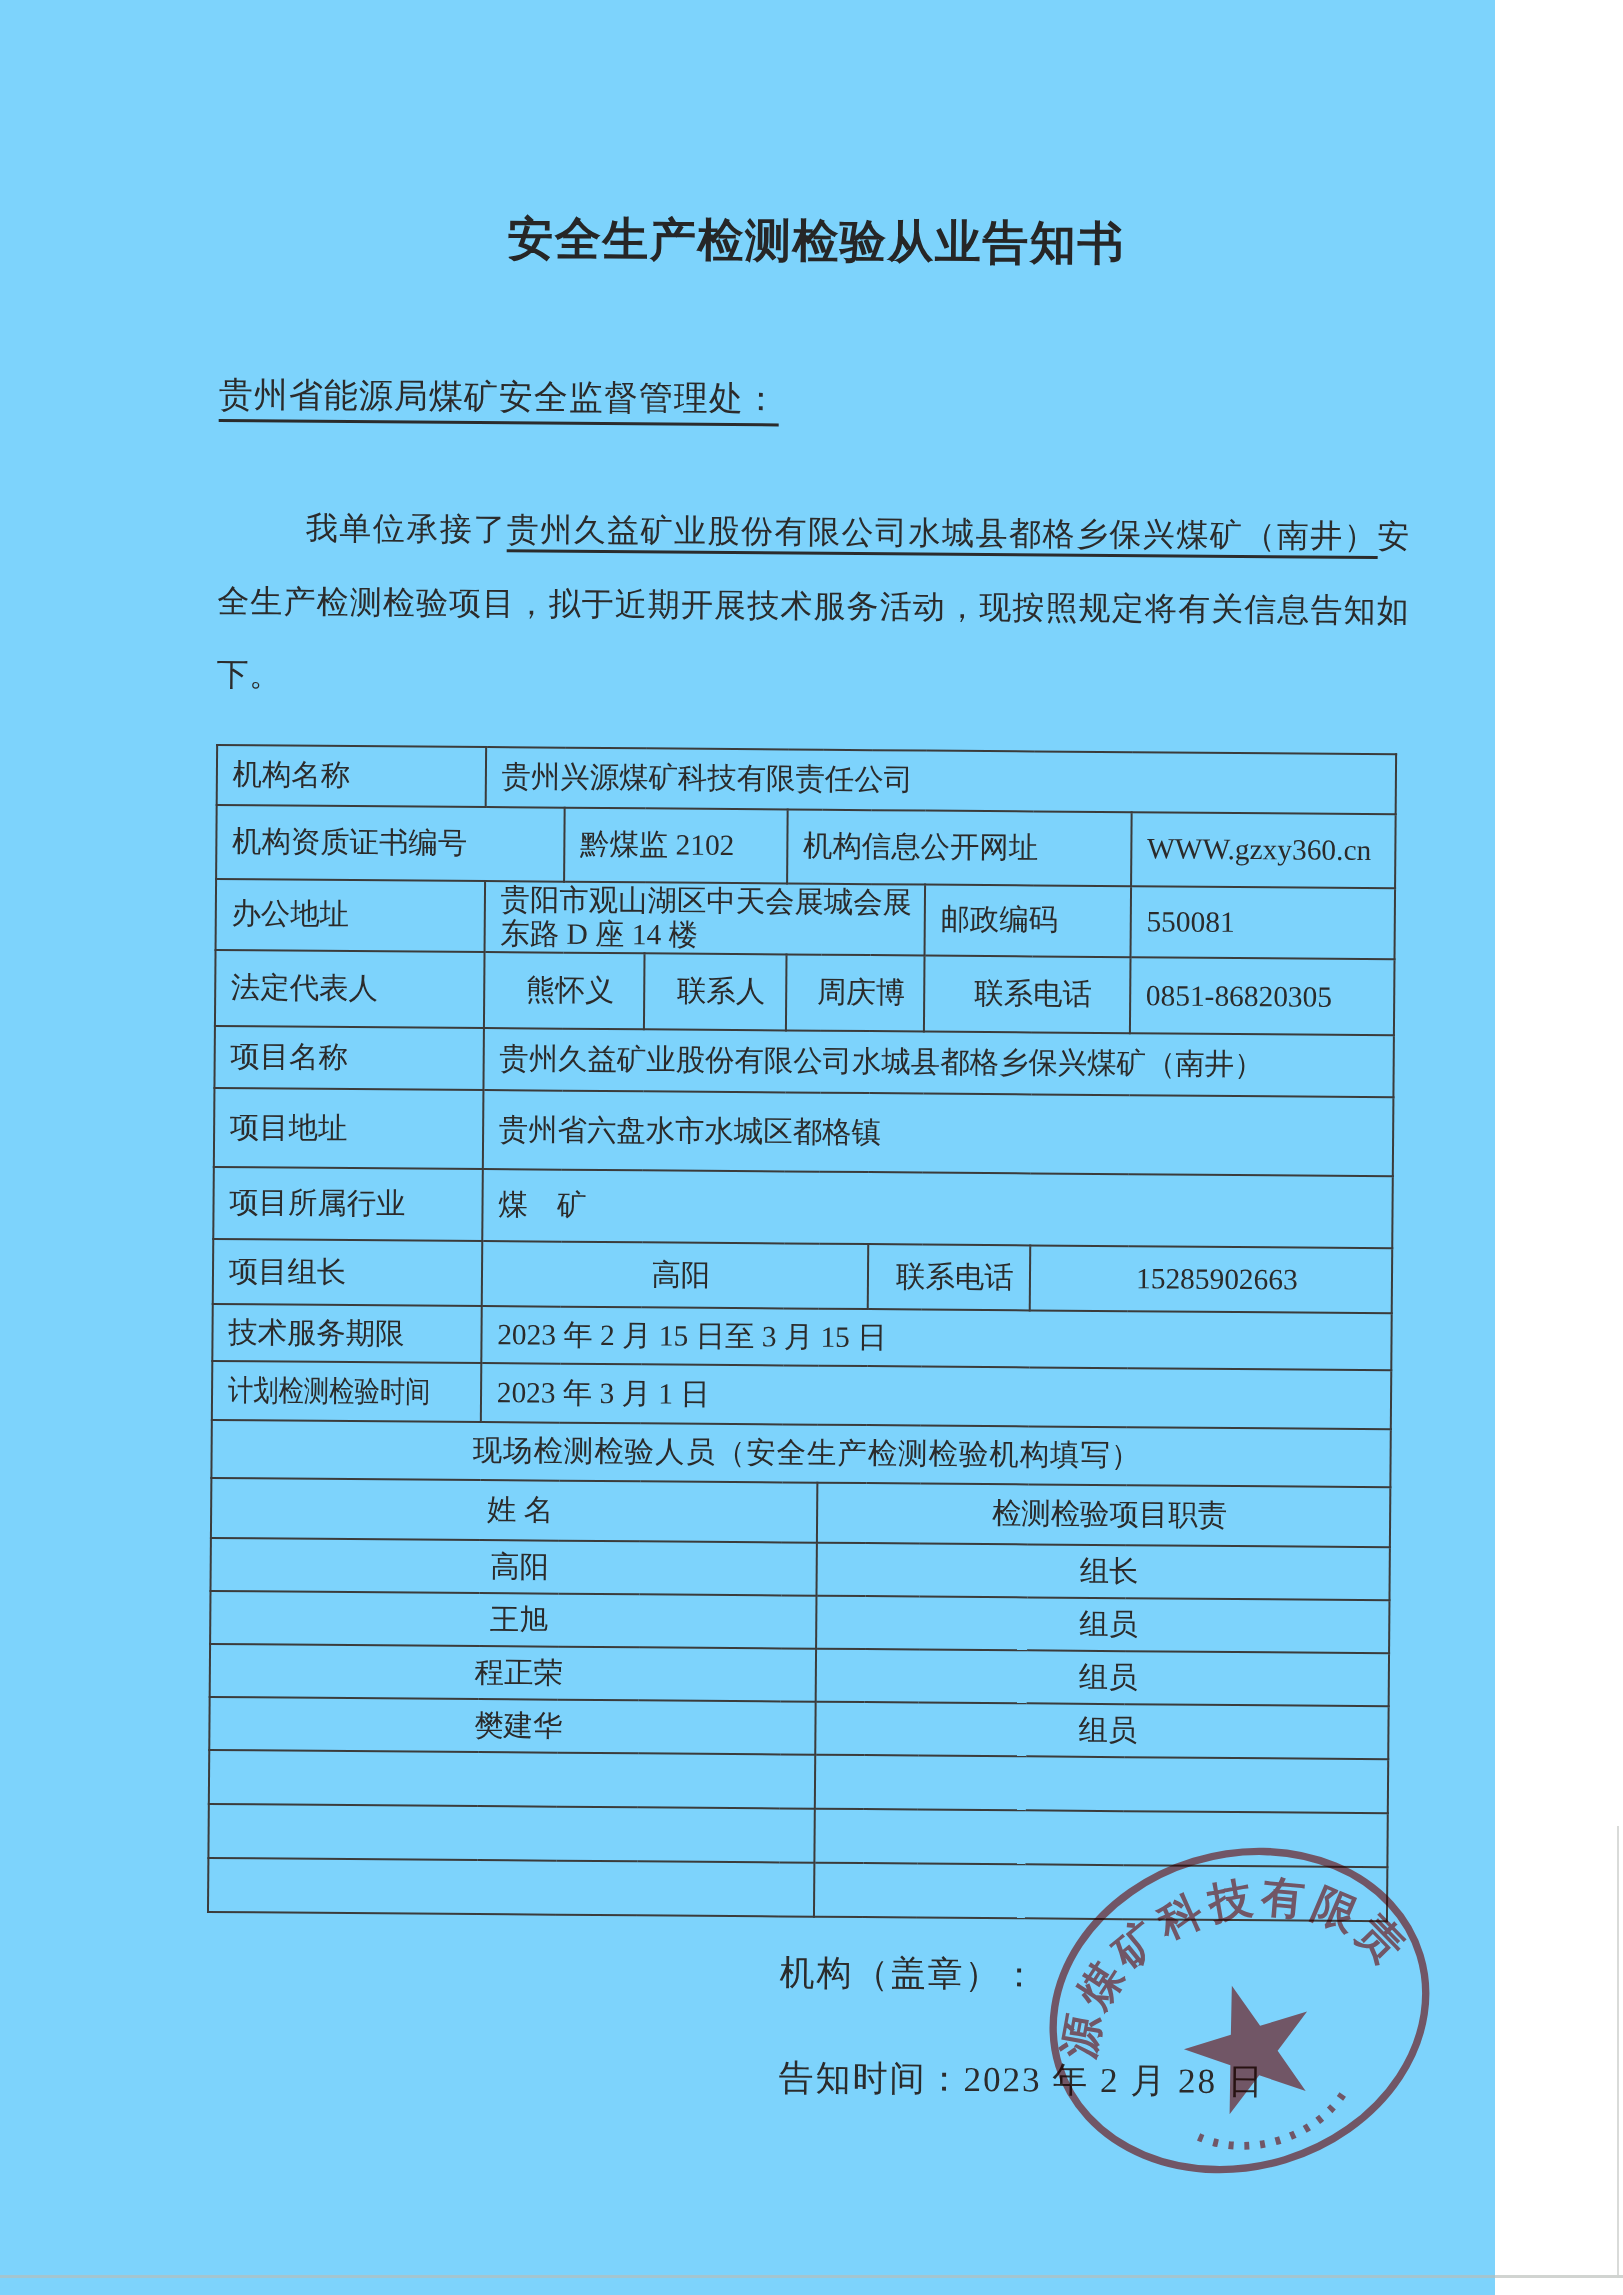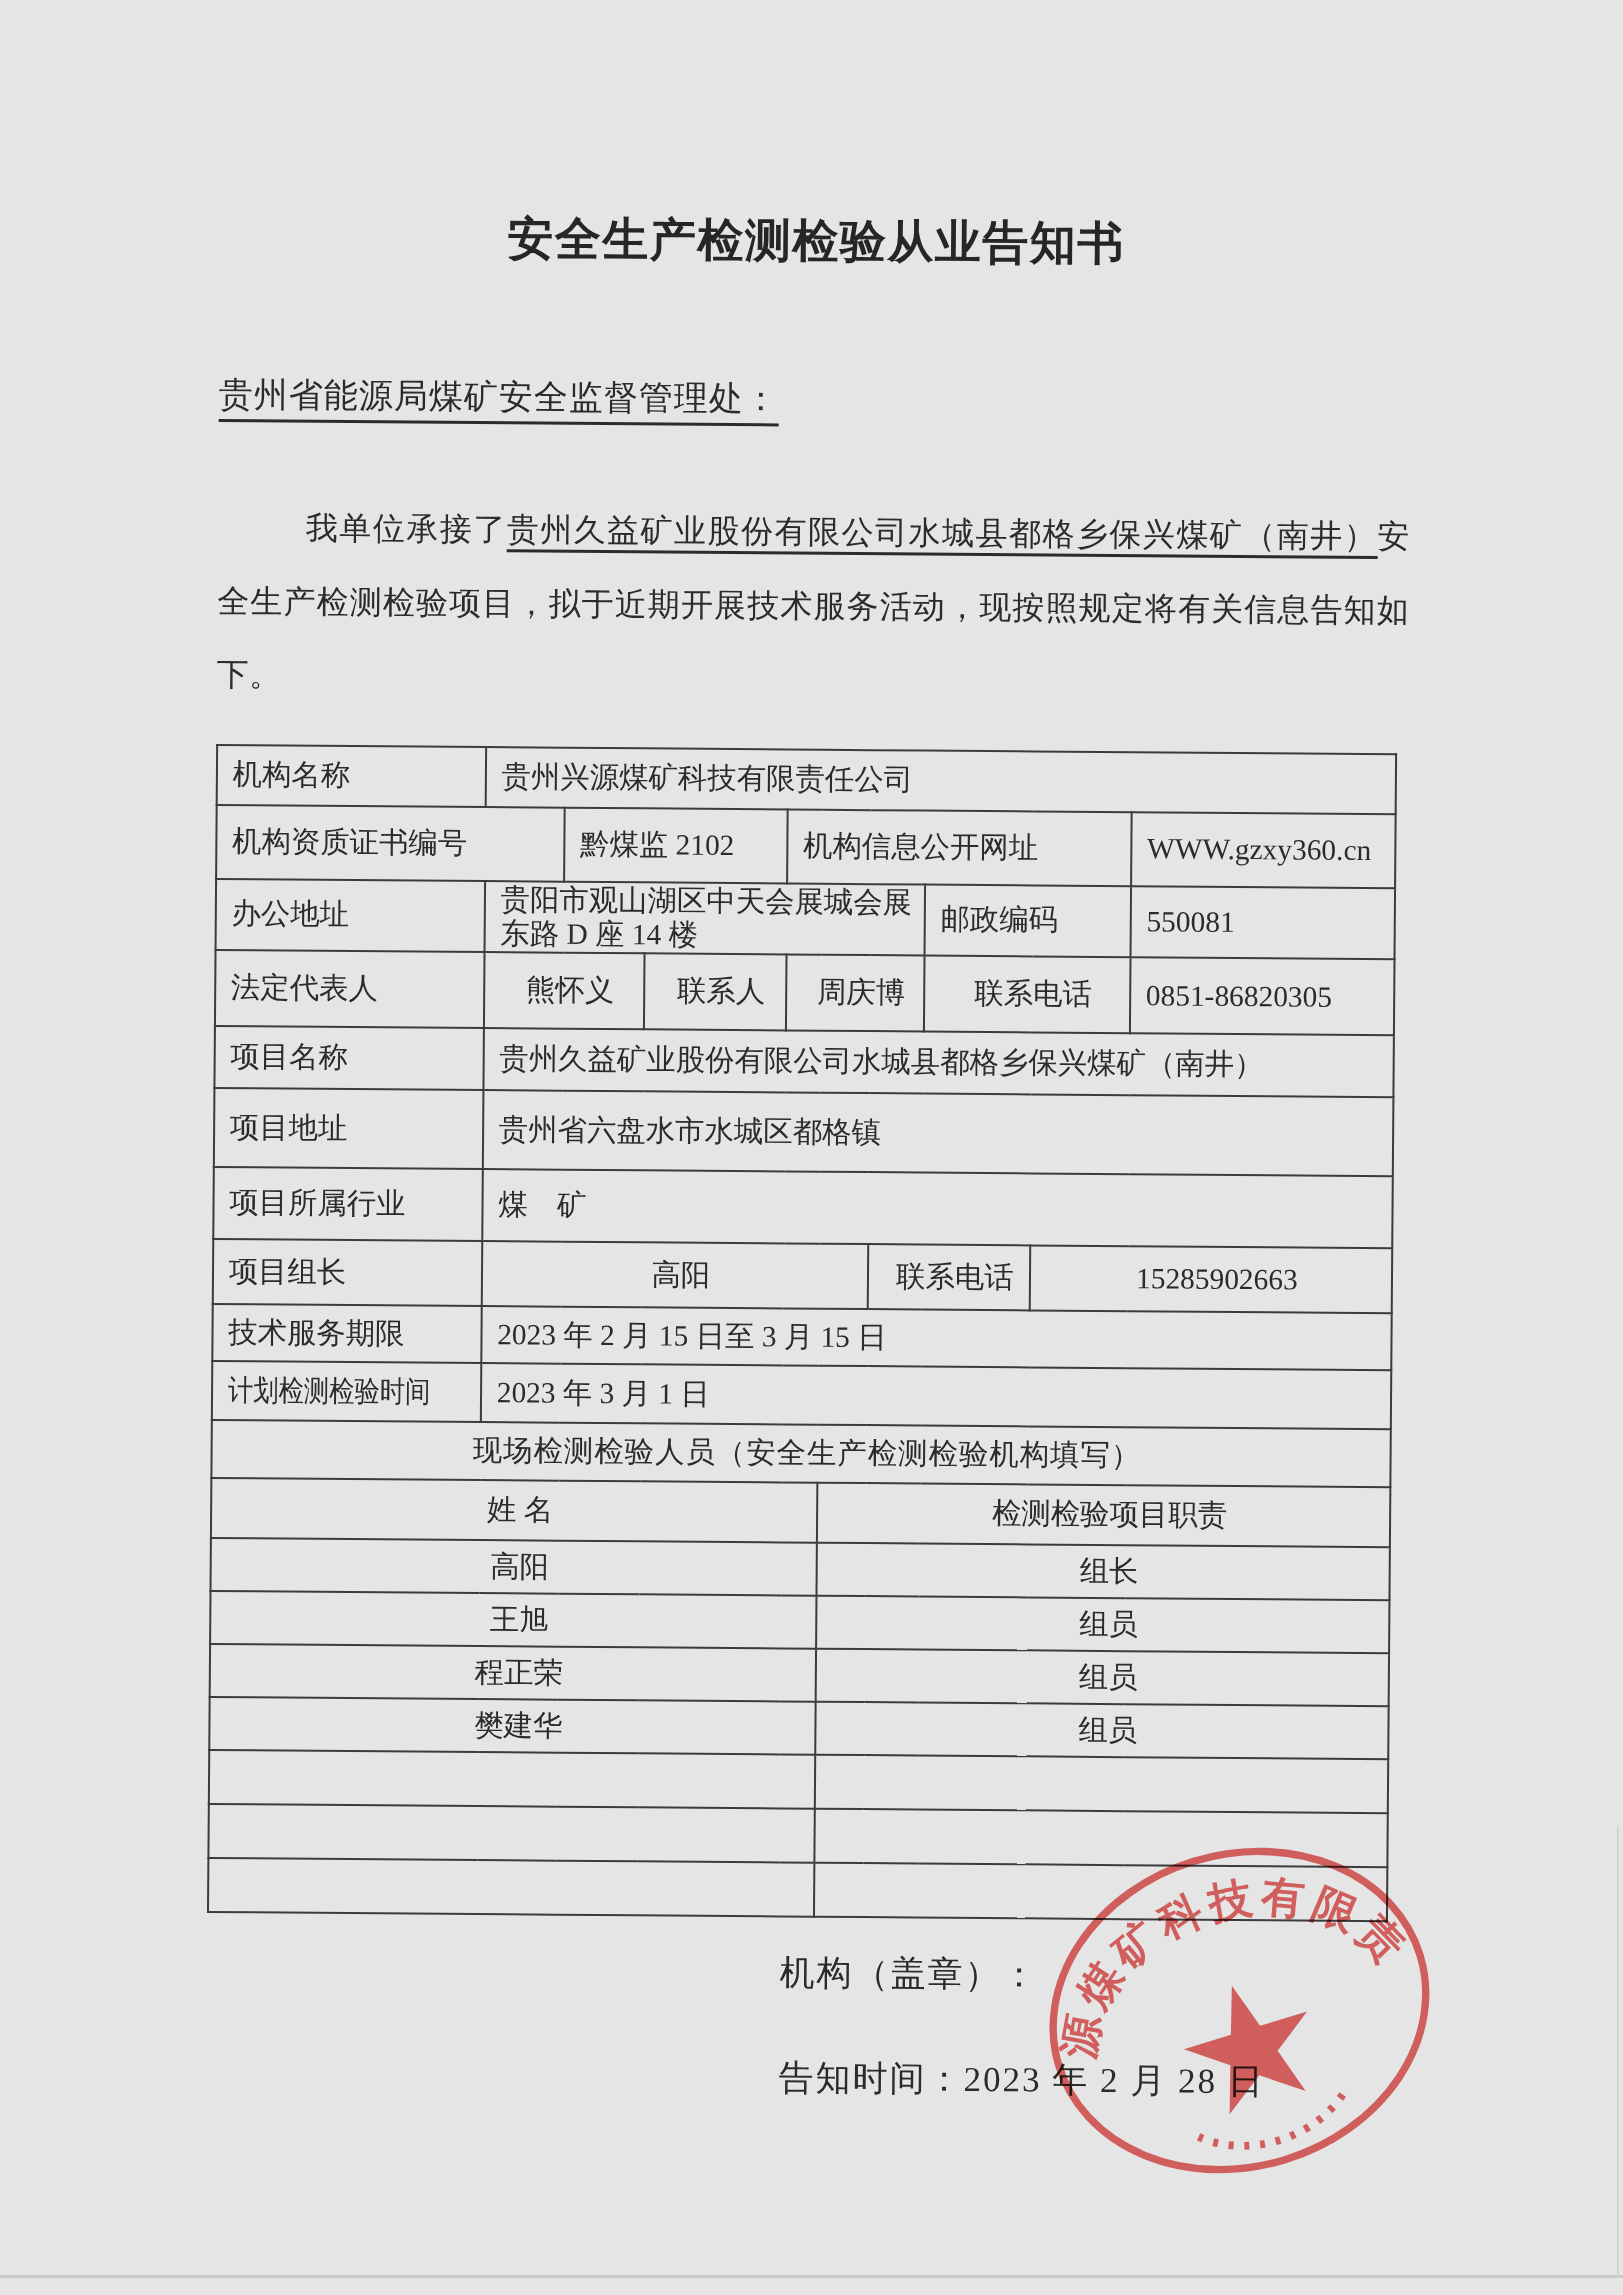--- a/index.html
+++ b/index.html
@@ -2,21 +2,21 @@
 <html lang="zh" style="font-size:7.9px"><head>
 <meta charset="utf-8">
 <style>
   html,body{margin:0;padding:0;}
   body{
     width:1623px;height:2295px;overflow:hidden;
     background:#ffffff;
     font-family:"Liberation Serif","DejaVu Serif",serif;
     color:#2b2b2b;
   }
-  .sheet{position:relative;width:1623px;height:2295px;background:#e5e5e5;}
+  .sheet{position:relative;width:1471px;height:2295px;background:#7dd3fc;padding-left:24px;}
   .content{
     position:absolute;left:222px;top:0;width:1192px;
     transform:rotate(0.45deg);transform-origin:0 0;
   }
   .doc-title{
     margin:206px 0 0 0;text-align:center;
     font-size:46px;font-weight:700;letter-spacing:1.5px;
     font-family:"Liberation Sans","DejaVu Sans",sans-serif;
     color:#262626;
   }

